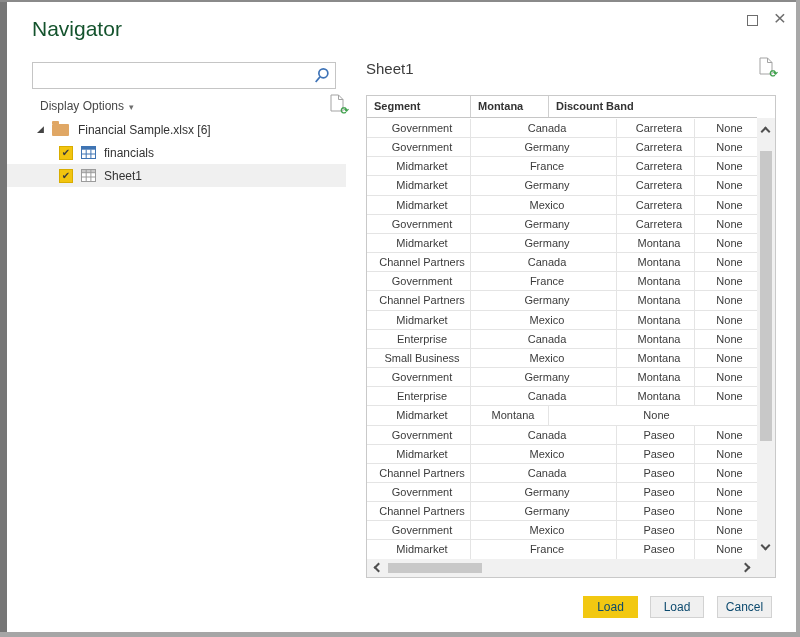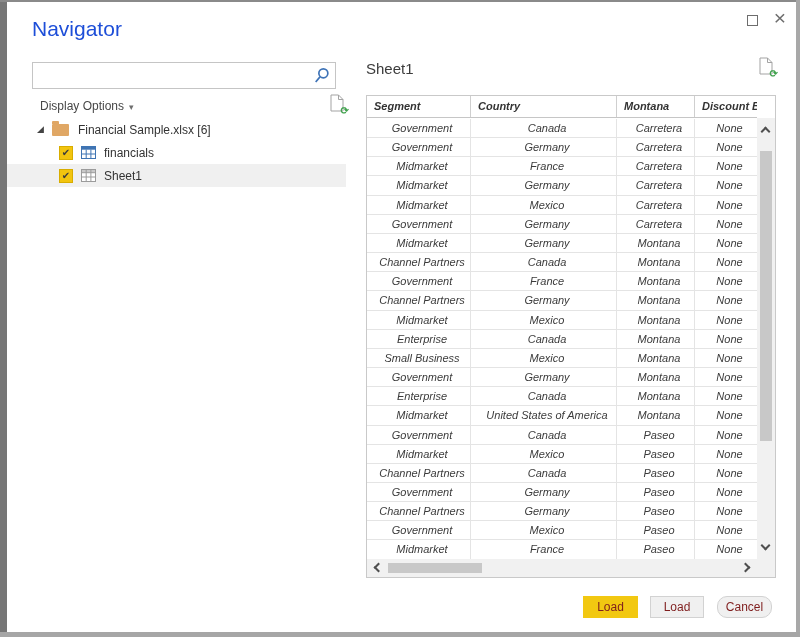--- a/index.html
+++ b/index.html
@@ -12,21 +12,21 @@
   .edge-left  { left:0; top:0; bottom:0; width:7px;  background:#767676; }
   .edge-top   { left:0; top:0; right:0;  height:2px; background:#8a8a8a; }
   .edge-right { right:0; top:0; bottom:0; width:4px; background:#a8a8a8; }
   .edge-bottom{ left:0; bottom:0; right:0; height:5px; background:#a6a6a6; }
 
   
   .win-controls { position:absolute; top:8px; right:14px; display:flex; gap:16px; align-items:center; }
   .btn-max { width:11px; height:11px; border:1px solid #6d6d6d; margin-top:5px; cursor:pointer; }
   .btn-close { font-size:21px; line-height:20px; color:#6d6d6d; cursor:pointer; font-weight:400; }
 
-  .dlg-title { position:absolute; left:32px; top:17px; font-size:21px; color:#1d4ed8; }
+  .dlg-title { position:absolute; left:32px; top:17px; font-size:21px; color:#14532d; }
 
   
   .search-box { position:absolute; left:32px; top:62px; width:304px; height:27px;
     border:1px solid #c5c5c5; background:#fff; display:flex; align-items:center; }
   .search-box input { flex:1; border:none; outline:none; height:100%; padding:0 6px;
     font-size:12px; font-family:"Liberation Sans", sans-serif; }
   .search-ico { width:20px; height:18px; flex:0 0 auto; margin-right:3px; }
 
   
   .disp-row { position:absolute; left:32px; top:96px; width:314px; height:20px; }
@@ -52,21 +52,21 @@
   .chk { width:14px; height:14px; background:#f2c40f; border:1px solid #d8ad00;
     margin-right:8px; display:flex; align-items:center; justify-content:center;
     font-size:10px; color:#3c3c3c; line-height:12px; cursor:pointer; }
   .type-ico { margin-right:8px; display:inline-flex; }
 
   
   .preview-title { position:absolute; left:366px; top:60px; font-size:15px; color:#3c3c3c; }
   .preview-refresh { left:759px; top:57px; }
 
   .ptable { position:absolute; left:366px; top:95px; width:410px; height:483px;
-    border:1px solid #c9c9c9; background:#fff;font-style:italic; }
+    border:1px solid #c9c9c9; background:#fff; }
   .thead { position:absolute; left:0; top:0; right:18px; height:22px; display:flex;
     border-bottom:1px solid #c6c6c6; background:#fff; }
   .thead .th { font-size:11px; font-weight:bold; color:#333; padding:4px 0 0 7px;
     border-right:1px solid #cfcfcf; white-space:nowrap; overflow:hidden; }
   .tbody { position:absolute; left:0; top:23px; right:18px; bottom:18px; overflow:hidden; }
   .trow { display:flex; height:19.17px; border-bottom:1px solid #e4e4e4;text-align:center; }
   .trow .td { font-size:11px; color:#3b3b3b; padding:3px 0 0 7px;
     border-right:1px solid #e4e4e4; white-space:nowrap; overflow:hidden; }
   .c0 { width:104px; flex:0 0 auto; }
   .c1 { width:146px; flex:0 0 auto; }
@@ -80,24 +80,24 @@
   .hthumb { position:absolute; left:21px; top:4px; width:94px; height:10px; background:#c8c8c8; cursor:pointer; }
   .chev { position:absolute; width:7px; height:7px; border:solid #4f4f4f; border-width:2px 2px 0 0; cursor:pointer; }
   .chev-up    { left:5px; top:10px;    transform:rotate(-45deg); }
   .chev-down  { left:5px; bottom:28px; transform:rotate(135deg); }
   .chev-left  { left:8px;  top:5px; transform:rotate(-135deg); }
   .chev-right { right:8px; top:5px; transform:rotate(45deg); }
 
   
   .footer { position:absolute; left:0; right:0; top:596px; height:24px; }
   .fbtn { position:absolute; height:22px; font-size:12px; text-align:center; line-height:20px;
-    color:#7f1d1d; cursor:pointer; border:1px solid #d2d2d2; background:#f0f0f0; }
+    color:#0c4a6e; cursor:pointer; border:1px solid #d2d2d2; background:#f0f0f0; }
   .fbtn-load { left:583px; width:55px; background:#f2c811; border-color:#f2c811; }
   .fbtn-edit { left:650px; width:54px; }
-  .fbtn-cancel { left:717px; width:55px;border-radius:10px; }
+  .fbtn-cancel { left:717px; width:55px; }
 </style>
 </head>
 <body>
 
 <div class="screen">
 
   <div class="edge edge-left"></div>
   <div class="edge edge-top"></div>
   <div class="edge edge-right"></div>
   <div class="edge edge-bottom"></div>
@@ -167,21 +167,20 @@
     <svg class="page" width="14" height="18" viewBox="0 0 14 18">
       <path d="M1 1 h7.5 l4.5 4.5 V17 H1 Z" fill="#fff" stroke="#a3a3a3"></path>
       <path d="M8.5 1 v4.5 H13" fill="none" stroke="#a3a3a3"></path>
     </svg>
     <span class="spin">⟳</span>
   </span>
 
   <div class="ptable">
     <div class="thead">
         <div class="th c0">Segment</div>
-        <div class="th c1">Country</div>
         <div class="th c2">Montana</div>
         <div class="th c3">Discount Band</div>
       </div>
     <div class="tbody">
         <div class="trow">
           <div class="td c0">Government</div>
           <div class="td c1">Canada</div>
           <div class="td c2">Carretera</div>
           <div class="td c3">None</div>
         </div>
@@ -264,21 +263,20 @@
           <div class="td c3">None</div>
         </div>
         <div class="trow">
           <div class="td c0">Enterprise</div>
           <div class="td c1">Canada</div>
           <div class="td c2">Montana</div>
           <div class="td c3">None</div>
         </div>
         <div class="trow">
           <div class="td c0">Midmarket</div>
-          <div class="td c1">United States of America</div>
           <div class="td c2">Montana</div>
           <div class="td c3">None</div>
         </div>
         <div class="trow">
           <div class="td c0">Government</div>
           <div class="td c1">Canada</div>
           <div class="td c2">Paseo</div>
           <div class="td c3">None</div>
         </div>
         <div class="trow">

